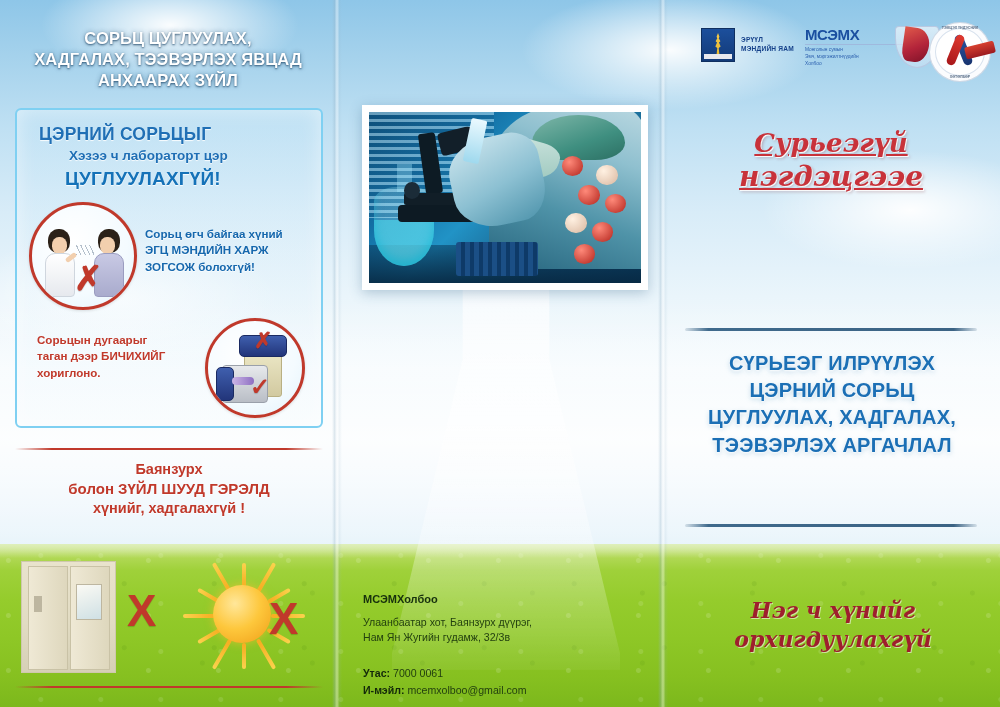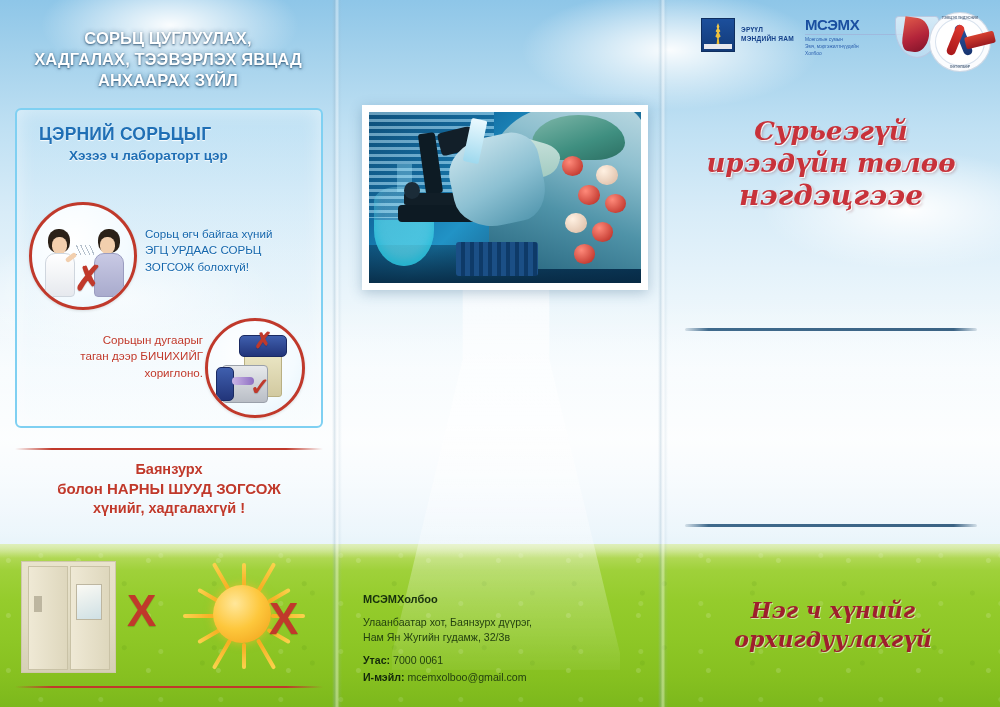--- a/index.html
+++ b/index.html
@@ -101,27 +101,27 @@
   .circle-ill {
     position: absolute; border-radius: 50%;
     border: 3px solid #c0392b; overflow: hidden;
     background: radial-gradient(circle at 40% 35%, #ffffff 0%, #f4fbff 60%, #e3f2fb 100%);
     box-shadow: 0 1px 3px rgba(0,0,0,.12);
   }
   #ill-people { top: 92px; left: 12px; width: 108px; height: 108px; }
   #ill-jar    { top: 208px; left: 188px; width: 100px; height: 100px; }
 
   .blurb {
-    position:absolute; font-size: 11.6px; font-weight: normal;
+    position:absolute; font-size: 11.6px; font-weight: bold;
     line-height: 1.42; color: #1567ad;
     text-shadow: 0 1px 1px rgba(255,255,255,.85);
   }
   #blurb-people { top: 116px; left: 128px; width: 170px; }
   #blurb-people .ln1 { color:#1567ad; }
-  #blurb-jar { top: 222px; left: 20px; width: 166px; text-align: right; color:#c0392b; }
+  #blurb-jar { top: 222px; left: 20px; width: 166px; text-align: left; color:#c0392b; }
 
   
   .x-mark {
     position:absolute; color:#c0392b; font-weight:bold; font-family:"Liberation Sans",sans-serif;
     line-height:1; text-shadow: 0 1px 1px rgba(0,0,0,.18);
   }
 
   
   .rule-red {
     position:absolute; height:2px; left:15px; width:308px;
@@ -245,30 +245,30 @@
     background: linear-gradient(90deg, rgba(255,255,255,.2), rgba(255,255,255,.95), rgba(255,255,255,.2));
     border-radius: 4px;
   }
 
   #contact {
     position:absolute; left: 26px; top: 592px; width: 290px;
     color:#1f3b12; line-height:1.45;
   }
   #contact .org { font-size: 11px; font-weight:bold; color:#17300d; margin-bottom:7px; }
   #contact .addr { font-size: 10.6px; color:#23400f; }
-  #contact .kv { font-size: 10.6px; margin-top: 7px; color:#23400f; }
+  #contact .kv { font-size: 10.6px; margin-top: 20px; color:#23400f; }
   #contact .kv b { color:#13280a; }
   #contact .fb { font-size: 10.6px; color:#23400f; }
 
   
   
   
   #right-panel { position:absolute; left:663px; top:0; width:337px; height:707px; z-index:5; }
 
-  #logos { position:absolute; top: 12px; left: 38px; width: 292px; height: 62px; }
+  #logos { position:absolute; top: 22px; left: 38px; width: 292px; height: 62px; }
 
   .logo-moh { position:absolute; left: 0; top: 6px; display:flex; align-items:center; gap:6px; }
   .logo-moh .emblem {
     width: 34px; height: 34px; background: linear-gradient(180deg,#1c4f9c,#123a78);
     border:1px solid #0f2f60; display:flex; align-items:flex-end; justify-content:center; position:relative;
   }
   .logo-moh .emblem .soyombo {
     width: 12px; height: 24px; margin-bottom:4px;
     background: linear-gradient(180deg,#f2c94c 0%, #e8b62e 100%);
     clip-path: polygon(50% 0%, 62% 16%, 56% 22%, 70% 34%, 58% 40%, 72% 56%, 56% 62%, 64% 100%, 36% 100%, 44% 62%, 28% 56%, 42% 40%, 30% 34%, 44% 22%, 38% 16%);
@@ -305,25 +305,26 @@
     position:absolute; right:-4px; top: 22px; width: 30px; height: 12px;
     background: linear-gradient(180deg,#d64030,#9c1b20); transform: rotate(-14deg);
     border-radius:2px;
   }
   .logo-ribbon .arcTop, .logo-ribbon .arcBot {
     position:absolute; left:0; right:0; text-align:center; font-size:3.6px; color:#5b6f88; font-weight:bold;
   }
   .logo-ribbon .arcTop { top:4px; } .logo-ribbon .arcBot { bottom:3px; }
 
   #script-top {
-    position:absolute; top: 116px; left: 18px; width: 300px;
+    position:absolute; top: 128px; left: 18px; width: 300px;
     text-align:center; color:#c8323a;
     font-family: "DejaVu Serif", serif; font-style: italic; font-weight:bold;
     font-size: 26px; line-height: 1.22;
     text-shadow: 1px 1px 0 rgba(255,255,255,.85), 2px 2px 3px rgba(120,30,35,.28);
+    text-decoration: underline;
   }
   #script-top .l3 { font-size: 28px; }
 
   .rule-blue {
     position:absolute; left: 22px; width: 292px; height: 3px;
     background: linear-gradient(90deg, rgba(60,95,125,.15), #3f6a8c 8%, #3b6384 92%, rgba(60,95,125,.15));
     border-radius:2px;
   }
   #rule-b1 { top: 328px; }
   #rule-b2 { top: 524px; }
@@ -365,39 +366,40 @@
 
     <div id="left-title">
       <div>СОРЬЦ ЦУГЛУУЛАХ,</div>
       <div>ХАДГАЛАХ, ТЭЭВЭРЛЭХ ЯВЦАД</div>
       <div>АНХААРАХ ЗҮЙЛ</div>
     </div>
 
     <div id="warn-card">
       <div class="card-h1">ЦЭРНИЙ СОРЬЦЫГ</div>
       <div class="card-h2">Хэзээ ч лабораторт цэр</div>
+      <div class="card-h3">ЦУГЛУУЛАХГҮЙ!</div>
 
       <div class="circle-ill" id="ill-people">
 
         <div style="position:absolute;left:16px;top:24px;width:22px;height:24px;border-radius:48% 48% 44% 44%;background:#2b2118;"></div>
         <div style="position:absolute;left:20px;top:32px;width:15px;height:17px;border-radius:46%;background:#f2cfae;"></div>
         <div style="position:absolute;left:13px;top:48px;width:30px;height:44px;border-radius:10px 10px 4px 4px;background:linear-gradient(180deg,#ffffff,#e6e9ee);border:1px solid #cfd6de;"></div>
         <div style="position:absolute;left:33px;top:50px;width:12px;height:5px;border-radius:3px;background:#f2cfae;transform:rotate(-38deg);"></div>
 
         <div style="position:absolute;left:66px;top:24px;width:22px;height:24px;border-radius:48% 48% 44% 44%;background:#2b2118;"></div>
         <div style="position:absolute;left:68px;top:32px;width:15px;height:17px;border-radius:46%;background:#f2cfae;"></div>
         <div style="position:absolute;left:62px;top:48px;width:30px;height:44px;border-radius:10px 10px 4px 4px;background:linear-gradient(180deg,#c8c9e4,#a9abcd);border:1px solid #9a9cc0;"></div>
 
         <div style="position:absolute;left:44px;top:40px;width:18px;height:10px;background:repeating-linear-gradient(65deg,rgba(120,140,160,.55) 0 1px,transparent 1px 4px);"></div>
         <span class="x-mark" style="left:42px;top:56px;font-size:34px;">✗</span>
       </div>
 
       <div class="blurb" id="blurb-people">
         <div class="ln1">Сорьц өгч байгаа хүний</div>
-        <div>ЭГЦ УРДААС СОРЬЦ</div>
+        <div>ЭГЦ МЭНДИЙН ХАРЖ</div>
         <div>ЗОГСОЖ болохгүй!</div>
       </div>
 
       <div class="circle-ill" id="ill-jar">
 
         <div style="position:absolute;left:36px;top:32px;width:38px;height:44px;border-radius:3px;background:linear-gradient(180deg,rgba(232,226,186,.85),rgba(206,196,150,.9));border:1px solid #b9b083;"></div>
         <div style="position:absolute;left:31px;top:14px;width:48px;height:22px;border-radius:5px;background:linear-gradient(180deg,#3f5fae,#22357a);border:1px solid #1a2a62;"></div>
         <span class="x-mark" style="left:46px;top:9px;font-size:22px;">✗</span>
 
         <div style="position:absolute;left:14px;top:44px;width:46px;height:38px;border-radius:4px;background:linear-gradient(180deg,#e7e9ec,#b9bec6);border:1px solid #9aa0aa;"></div>
@@ -410,21 +412,21 @@
         <div>Сорьцын дугаарыг</div>
         <div>таган дээр  БИЧИХИЙГ</div>
         <div>хориглоно.</div>
       </div>
     </div>
 
     <div class="rule-red" id="rule-top"></div>
 
     <div id="storage-text">
       <div>Баянзурх</div>
-      <div class="big">болон  НАРНЫ ШУУД ЗОГСОЖ</div>
+      <div class="big">болон  ЗҮЙЛ ШУУД ГЭРЭЛД</div>
       <div>хүнийг, хадгалахгүй !</div>
     </div>
 
     <div id="photos-row">
       <div id="door-photo">
         <div class="leaf lA"></div>
         <div class="leaf lB"></div>
         <div class="glass"></div>
         <div class="panelbtn"></div>
       </div>
@@ -532,26 +534,31 @@
         <div class="arcTop">ТЭМЦЭХ ҮНДЭСНИЙ</div>
         <div class="rbB"></div>
         <div class="rbA"></div>
         <div class="tag"></div>
         <div class="arcBot">ХӨТӨЛБӨР</div>
       </div>
     </div>
 
     <div id="script-top">
       <div>Сурьеэгүй</div>
-      <div>ирээдүйн төлөө</div>
       <div class="l3">нэгдэцгээе</div>
     </div>
 
     <div class="rule-blue" id="rule-b1"></div>
 
+    <div id="right-heading">
+      <div>СҮРЬЕЭГ ИЛРҮҮЛЭХ</div>
+      <div>ЦЭРНИЙ СОРЬЦ</div>
+      <div>ЦУГЛУУЛАХ, ХАДГАЛАХ,</div>
+      <div>ТЭЭВЭРЛЭХ  АРГАЧЛАЛ</div>
+    </div>
 
     <div class="rule-blue" id="rule-b2"></div>
 
     <div id="script-bottom">
       <div>Нэг ч хүнийг</div>
       <div>орхигдуулахгүй</div>
     </div>
   </div>
 
 </div>

